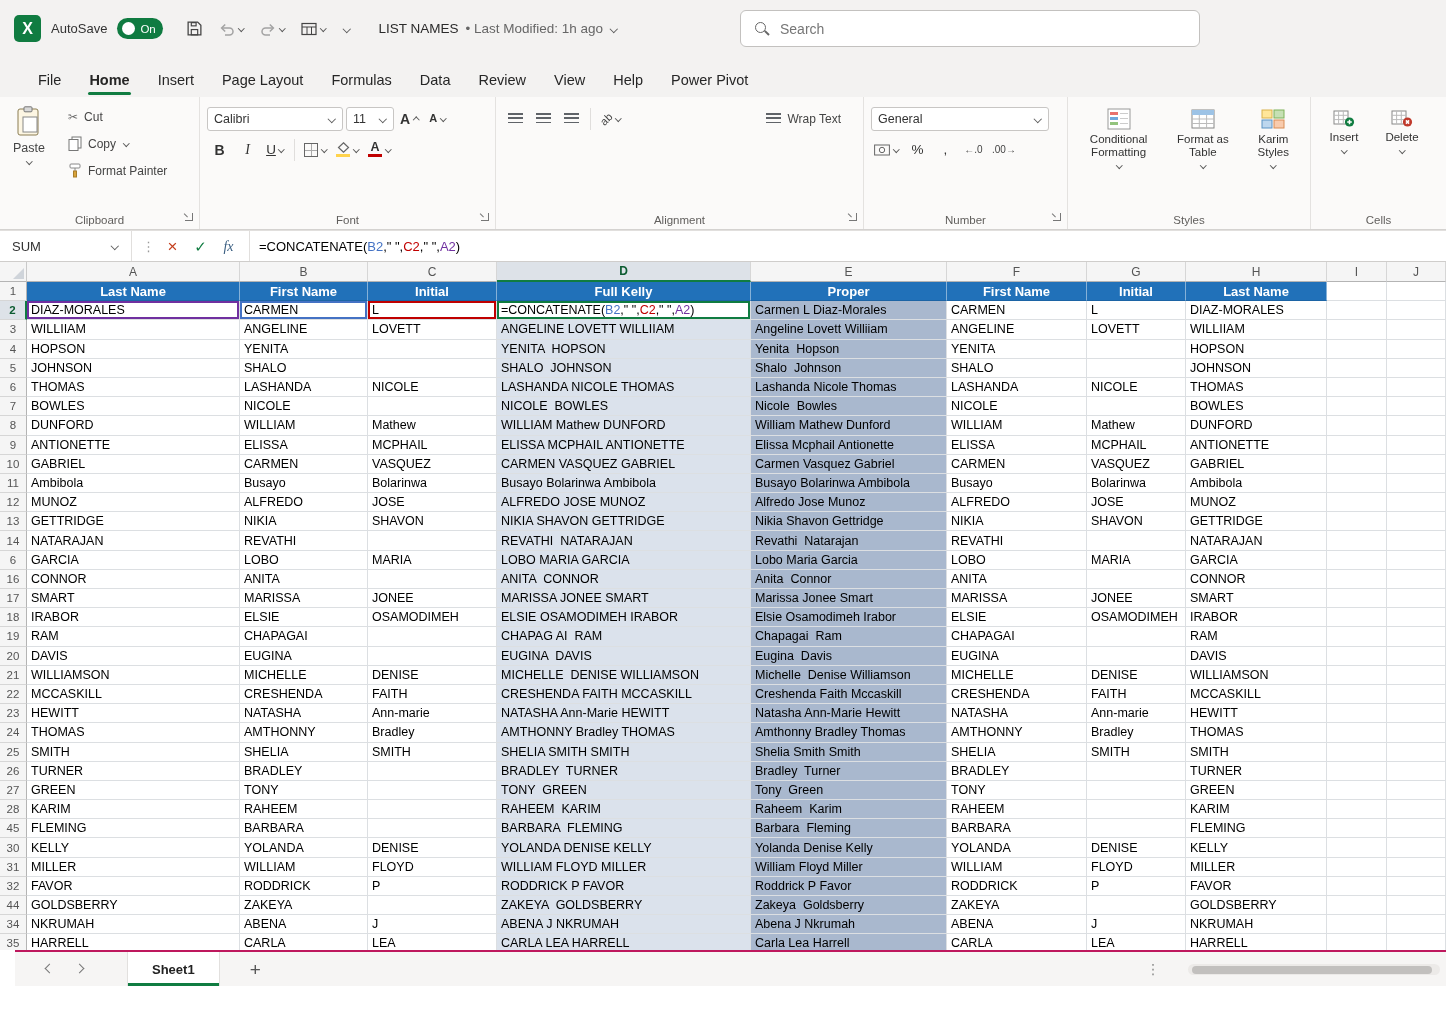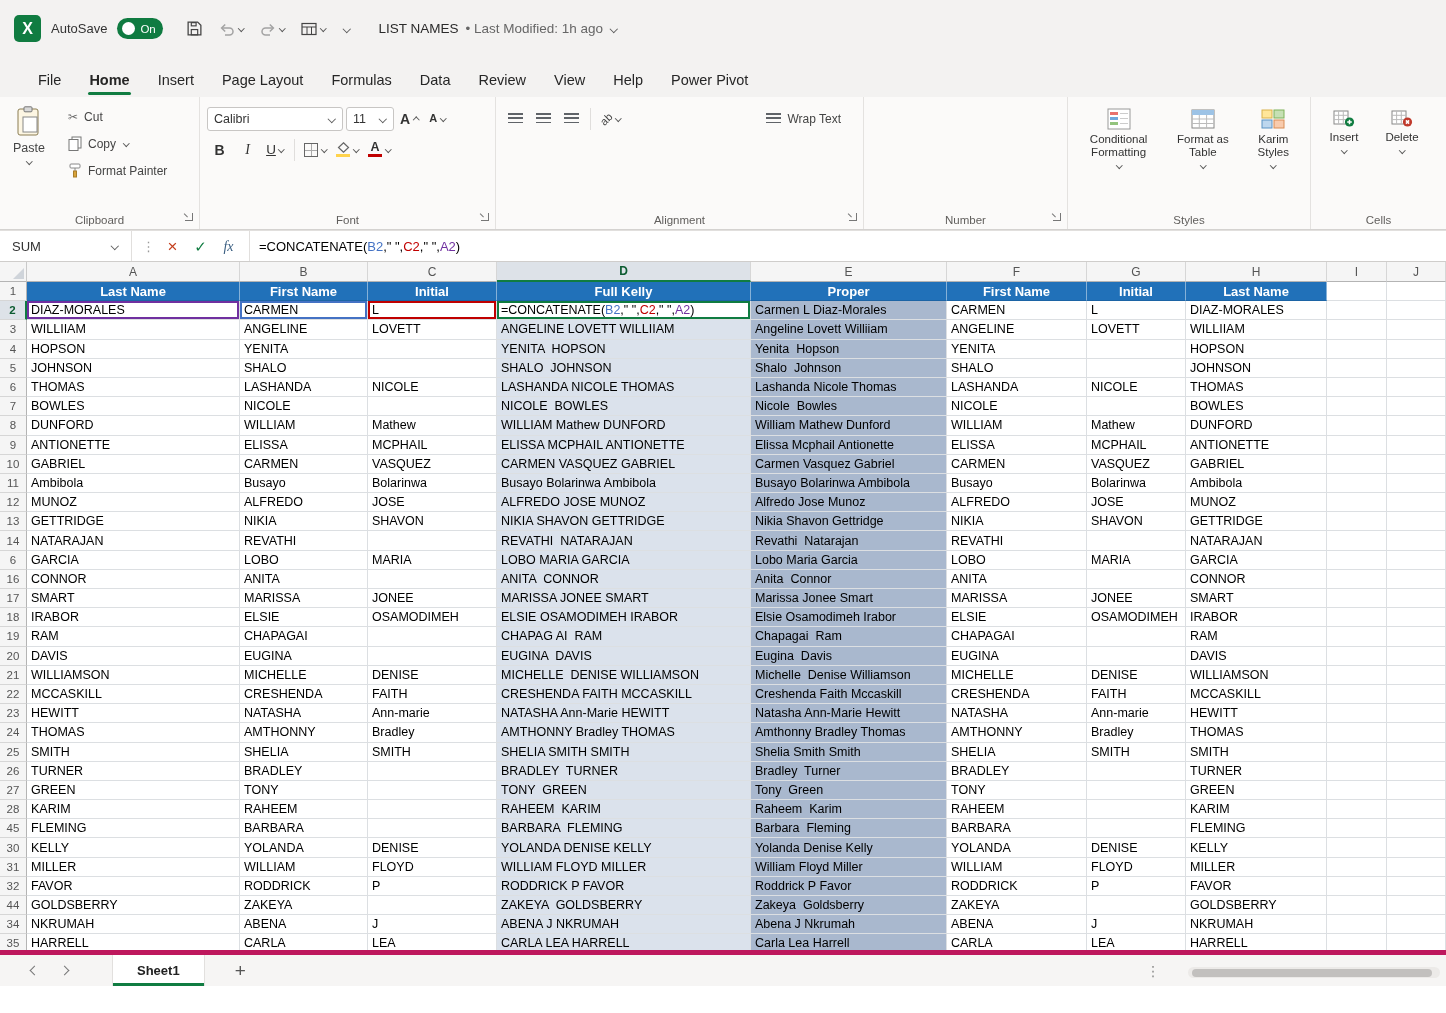--- a/index.html
+++ b/index.html
@@ -107,21 +107,21 @@
 .refb{box-shadow:inset 0 0 0 2px #4472c4}
 .refr{box-shadow:inset 0 0 0 2px #c00000}
 .editcell{background:#fff;box-shadow:inset 0 0 0 2px #107c41}
 
 
 #tooltip{position:absolute;left:509px;top:325px;height:23px;background:#f6f6f6;border:1px solid #a8a8a8;border-radius:3px;box-shadow:1px 2px 4px rgba(0,0,0,.3);display:flex;align-items:center;padding:0 10px;z-index:40;font-size:12.5px;white-space:pre}
 #tooltip .fname{font-weight:bold;color:#1a1a1a}
 #tooltip .fargs{color:#808080}
 
 
-#sheetbar{position:absolute;top:950px;left:0;right:0;height:36px;background:#f6f5f4;border-top:5px solid #be185d;display:flex;align-items:center}
+#sheetbar{position:absolute;top:950px;left:15px;right:0;height:36px;background:#f6f5f4;border-top:2px solid #be185d;display:flex;align-items:center}
 .snav{width:16px;height:16px;position:relative;margin-left:26px}
 .snav::before{content:"";position:absolute;left:5px;top:4px;width:6px;height:6px;border-right:1.6px solid #777;border-bottom:1.6px solid #777}
 .snav.left::before{transform:rotate(135deg)}
 .snav.right::before{transform:rotate(-45deg)}
 .sheettab{margin-left:40px;height:100%;display:flex;align-items:center;padding:0 24px;background:#fff;border-left:1px solid #e2e0de;border-right:1px solid #e2e0de;font-size:13px;font-weight:bold;color:#222;position:relative}
 .sheettab::after{content:"";position:absolute;left:0;right:0;bottom:0;height:3px;background:#107c41}
 .addsheet{margin-left:30px;font-size:19px;color:#555;line-height:19px}
 .sheet-dots{position:absolute;right:286px;color:#8a8a8a;font-size:14px}
 .hscroll{position:absolute;right:6px;top:12px;width:252px;height:11px;background:#eceae8;border-radius:6px}
 .hscroll .thumb{position:absolute;left:4px;top:1.5px;width:240px;height:8px;background:#c2c0be;border-radius:4px}
@@ -175,20 +175,24 @@
       </span>
       <span class="qbtn">
           <span class="chev"></span>
         </span>
     </div>
     <div class="doc-title">
       <span class="dname">LIST NAMES</span>
       <span class="meta">• Last Modified: 1h ago</span>
       <span class="chev"></span>
     </div>
+    <div id="searchbox">
+      <span class="search-ic"></span>
+      <input placeholder="Search" style="">
+    </div>
   </div>
 
   <div id="menubar">
     <div class="mtab"><span>File</span></div>
     <div class="mtab active"><span>Home</span></div>
     <div class="mtab"><span>Insert</span></div>
     <div class="mtab"><span>Page Layout</span></div>
     <div class="mtab"><span>Formulas</span></div>
     <div class="mtab"><span>Data</span></div>
     <div class="mtab"><span>Review</span></div>
@@ -309,20 +313,41 @@
           <span class="lbl-btn ml-auto">
               <span class="ic-lines"></span>
               <span>Wrap Text</span>
             </span>
         </div>
       </div>
       <div class="rlabel"><span>Alignment</span><span class="launcher"></span></div>
     </div>
 
     <div class="rgroup" style="width:204px">
+      <div class="gbody">
+        <div class="arow">
+          <span class="combo" style="width:178px">
+              <span>General</span>
+              <span class="chev"></span>
+            </span>
+        </div>
+        <div class="arow">
+          <span class="tbtn">
+            <svg width="16" height="12" viewBox="0 0 16 12">
+                <rect x="0.6" y="1" width="14.8" height="10" fill="none" stroke="#666"></rect>
+                <circle cx="8" cy="6" r="2.7" fill="none" stroke="#666"></circle>
+              </svg>
+            <span class="chev tiny"></span>
+          </span>
+          <span class="tbtn">%</span>
+          <span class="tbtn">,</span>
+          <span class="tbtn deci">←.0</span>
+          <span class="tbtn deci">.00→</span>
+        </div>
+      </div>
       <div class="rlabel"><span>Number</span><span class="launcher"></span></div>
     </div>
 
     <div class="rgroup" style="width:243px">
       <div class="styles-body">
         <div class="bigv" style="width:86px">
           <svg width="24" height="22" viewBox="0 0 24 22">
               <rect x="1" y="1" width="22" height="20" fill="#fff" stroke="#999"></rect>
               <rect x="3" y="4" width="8" height="3" fill="#e8726d"></rect>
               <rect x="3" y="9" width="8" height="3" fill="#6fa8dc"></rect>

